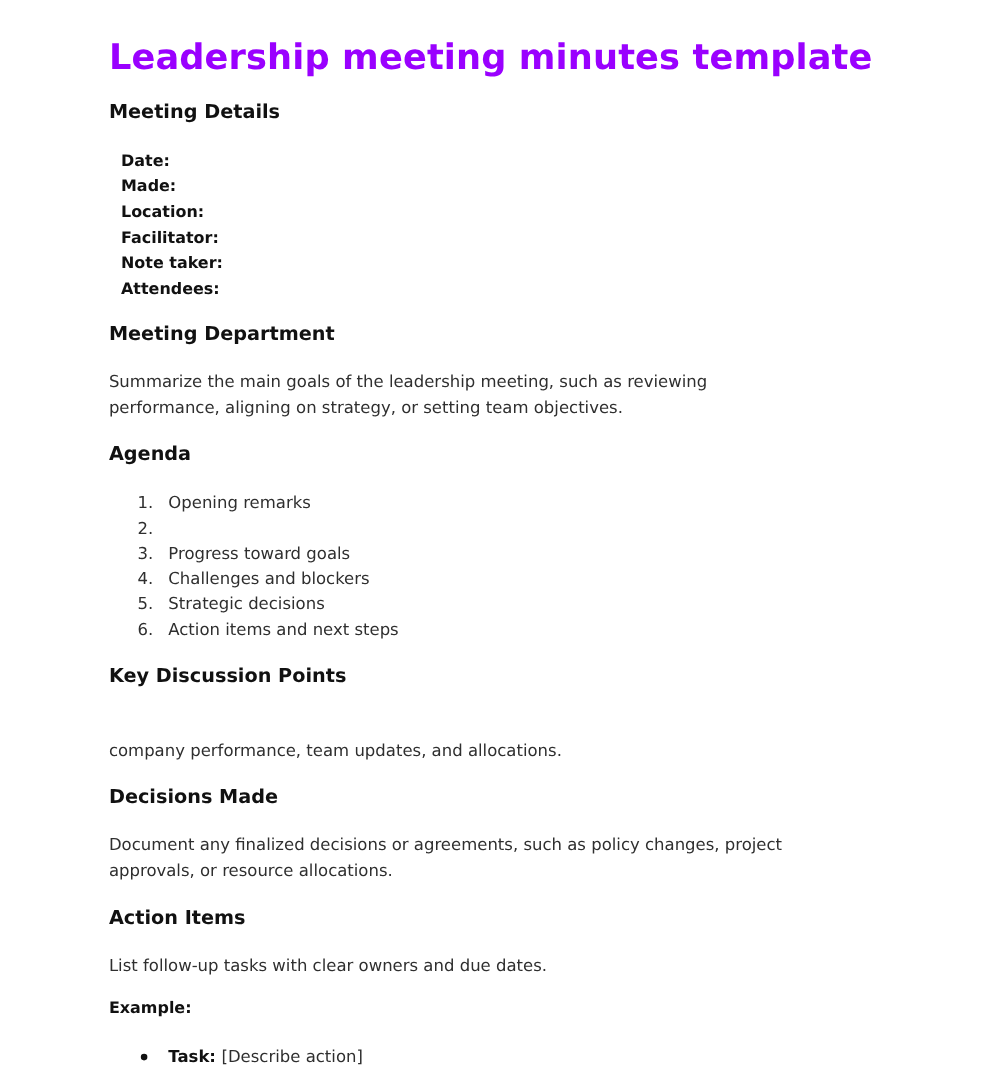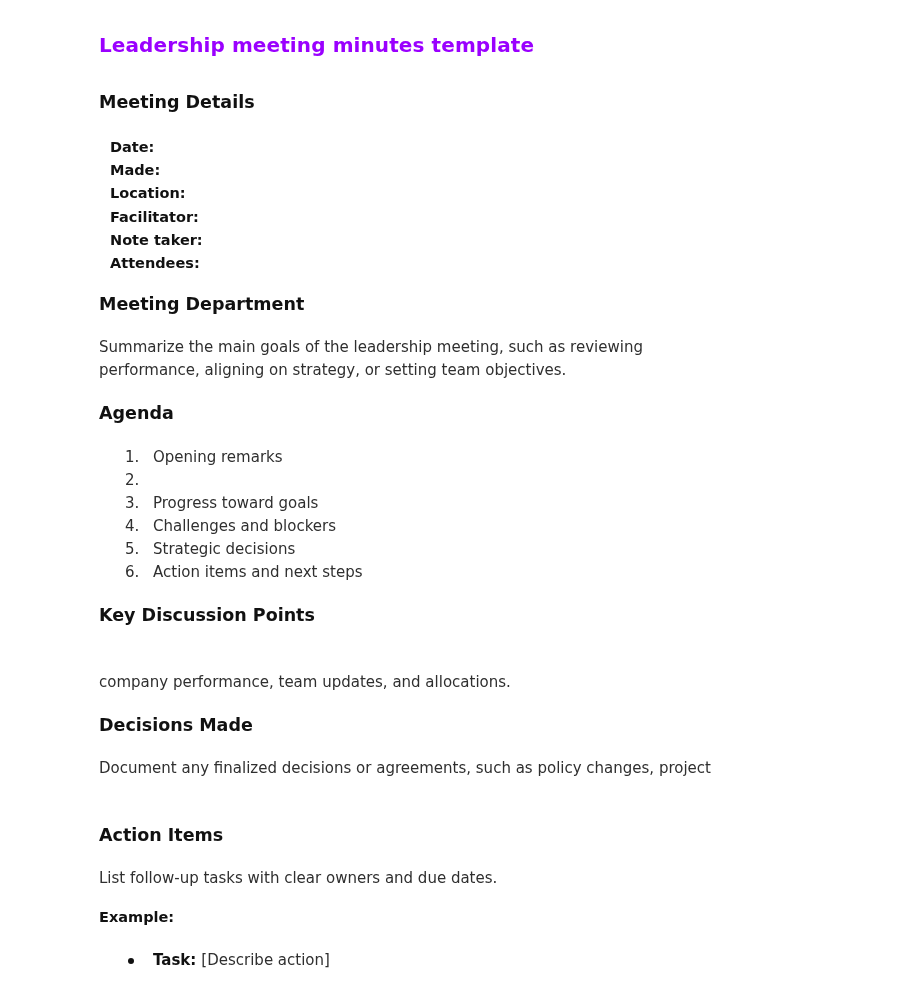--- a/index.html
+++ b/index.html
@@ -17,21 +17,21 @@
     .page {
       position: relative;
       padding-left: 99px;
       padding-right: 80px;
     }
     h1.title {
       position: absolute;
       top: 33px;
       left: 99px;
       margin: 0;
-      font-size: 20px;
+      font-size: 32px;
       font-weight: bold;
       color: #9a00ff;
       letter-spacing: 0.1px;
       white-space: nowrap;
     }
     h2.section {
       position: absolute;
       left: 99px;
       margin: 0;
       font-size: 17.5px;
@@ -175,20 +175,21 @@
 
   <h2 class="section" style="top:605px;">Key Discussion Points</h2>
   <p class="body" style="top:648px;">
     <br>
     <span>company performance, team updates, and allocations.</span>
   </p>
 
   <h2 class="section" style="top:715px;">Decisions Made</h2>
   <p class="body" style="top:757px;">
     <span>Document any finalized decisions or agreements, such as policy changes, project</span><br>
+    <span>approvals, or resource allocations.</span>
   </p>
 
   <h2 class="section" style="top:825px;">Action Items</h2>
   <p class="body" style="top:867px;">List follow-up tasks with clear owners and due dates.</p>
   <div class="example-label">Example:</div>
   <ul class="actions">
     <li>
       <span class="bullet"></span>
       <span class="task-key">Task:</span>
       <span>[Describe action]</span>

